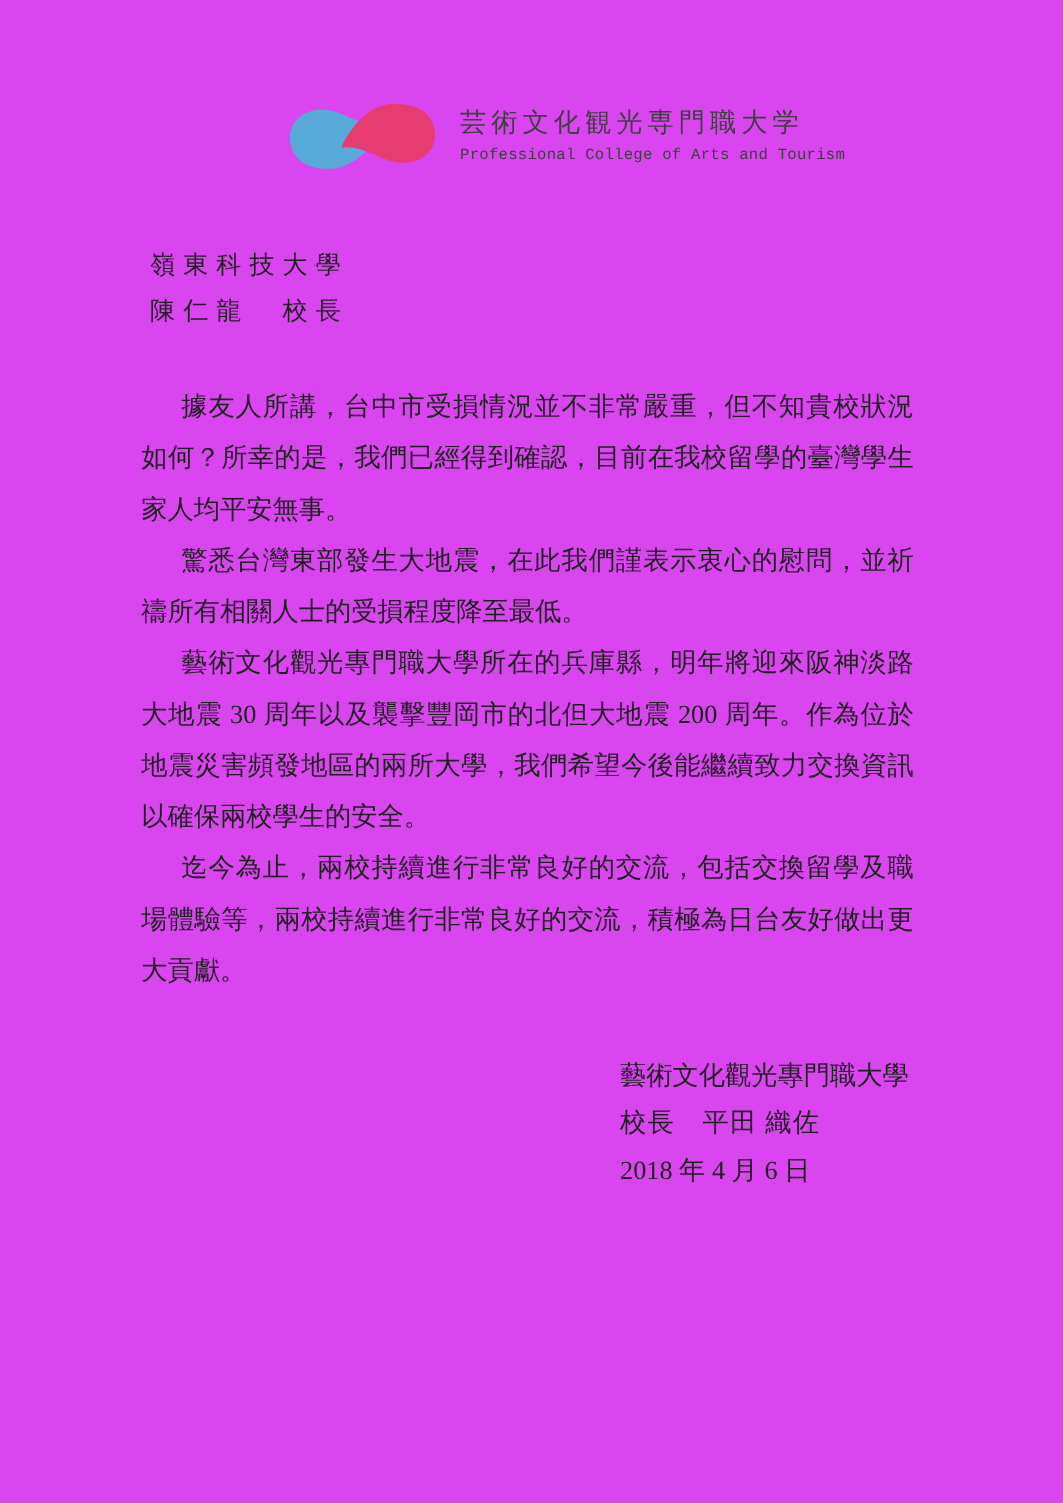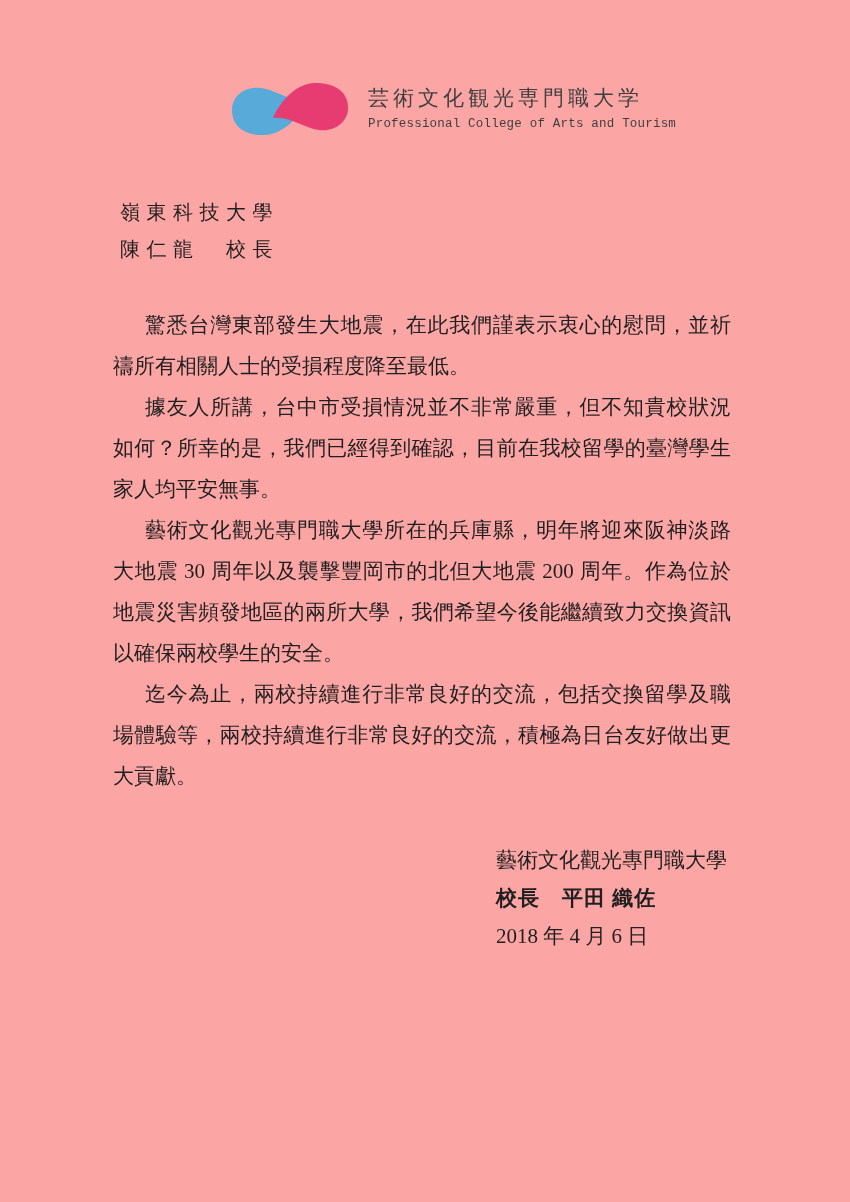--- a/index.html
+++ b/index.html
@@ -1,21 +1,21 @@
 <!DOCTYPE html>
 <html><head>
 <meta charset="utf-8">
 <style>
   * { margin: 0; padding: 0; box-sizing: border-box; }
   html, body { background: #ffffff; }
   .page {
     position: relative;
     width: 850px;
     height: 1202px;
-    background: #fca5a5;
+    background: #d946ef;
     overflow: hidden;
     font-family: "Liberation Serif", "DejaVu Serif", serif;
     color: #1f1f1f;
   }
 
   
   .letterhead { position: absolute; left: 0; top: 0; width: 850px; height: 160px; }
   .logo-mark { position: absolute; left: 227px; top: 80px; width: 126px; height: 58px; }
   .logo-text { position: absolute; left: 368px; top: 84px; }
   .logo-ja {
@@ -64,21 +64,21 @@
   
   .signature {
     position: absolute;
     top: 841px;
     right: 123px;
     font-size: 21px;
     line-height: 38px;
     color: #1f1f1f;
     white-space: nowrap;
   }
-  .signature .sig-line-2 { letter-spacing: 1px; font-weight: bold; }
+  .signature .sig-line-2 { letter-spacing: 1px; }
 </style>
 </head>
 <body>
 
 <div class="page">
 
   <header class="letterhead">
     <svg class="logo-mark" viewBox="0 0 126 58" xmlns="http://www.w3.org/2000/svg" aria-hidden="true">
       <path d="M5,32 C4,16 18,6 34,8 C50,10 62,22 80,20 C72,38 56,54 38,55 C20,56 6,48 5,32 Z" fill="#58aad8"></path>
       <path d="M121,26 C122,42 108,52 92,50 C76,48 64,36 46,38 C54,20 70,3 88,3 C106,3 120,10 121,26 Z" fill="#e73c72"></path>
@@ -88,22 +88,22 @@
       <div class="logo-en">Professional College of Arts and Tourism</div>
     </div>
   </header>
 
   <div class="recipient">
     <div>嶺東科技大學</div>
     <div>陳仁龍　校長</div>
   </div>
 
   <div class="body-text">
+    <p>據友人所講，台中市受損情況並不非常嚴重，但不知貴校狀況如何？所幸的是，我們已經得到確認，目前在我校留學的臺灣學生家人均平安無事。</p>
     <p>驚悉台灣東部發生大地震，在此我們謹表示衷心的慰問，並祈禱所有相關人士的受損程度降至最低。</p>
-    <p>據友人所講，台中市受損情況並不非常嚴重，但不知貴校狀況如何？所幸的是，我們已經得到確認，目前在我校留學的臺灣學生家人均平安無事。</p>
     <p>藝術文化觀光專門職大學所在的兵庫縣，明年將迎來阪神淡路大地震 30 周年以及襲擊豐岡市的北但大地震 200 周年。作為位於地震災害頻發地區的兩所大學，我們希望今後能繼續致力交換資訊以確保兩校學生的安全。</p>
     <p>迄今為止，兩校持續進行非常良好的交流，包括交換留學及職場體驗等，兩校持續進行非常良好的交流，積極為日台友好做出更大貢獻。</p>
   </div>
 
   <div class="signature">
     <div class="sig-line-1">藝術文化觀光專門職大學</div>
     <div class="sig-line-2">校長　平田 織佐</div>
     <div class="sig-line-3">2018 年 4 月 6 日</div>
   </div>
 

